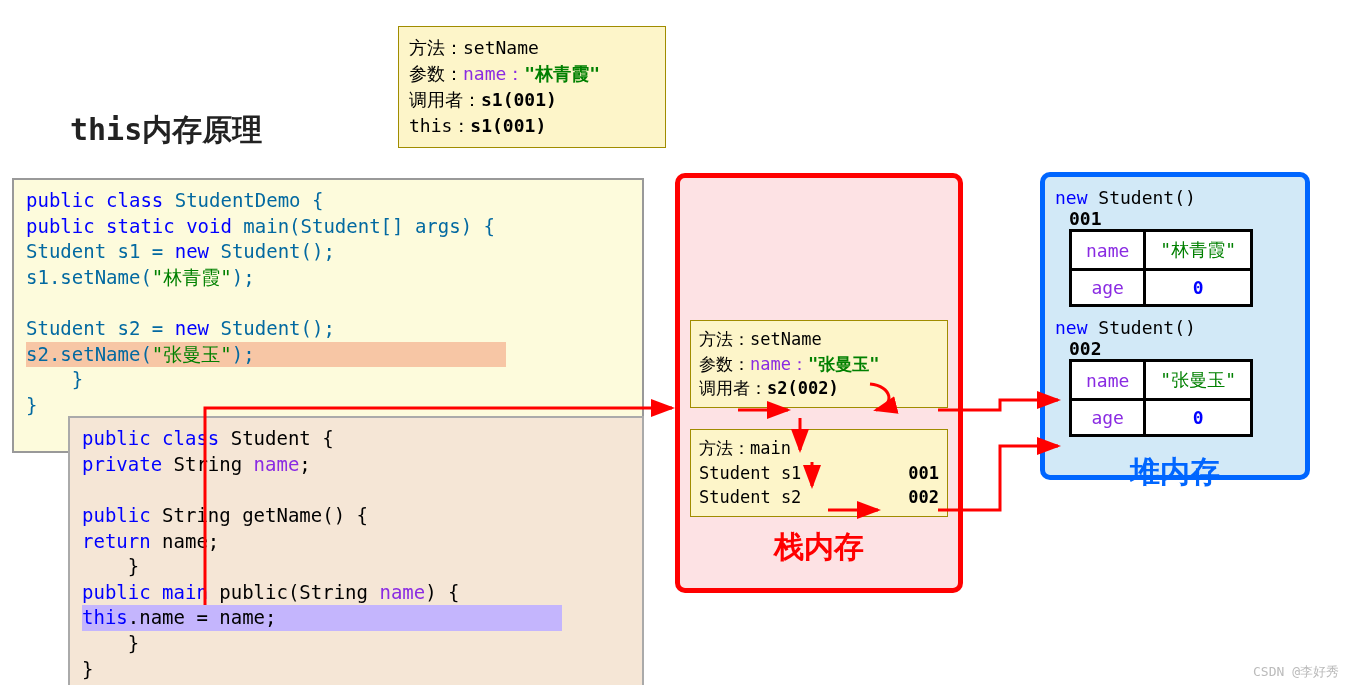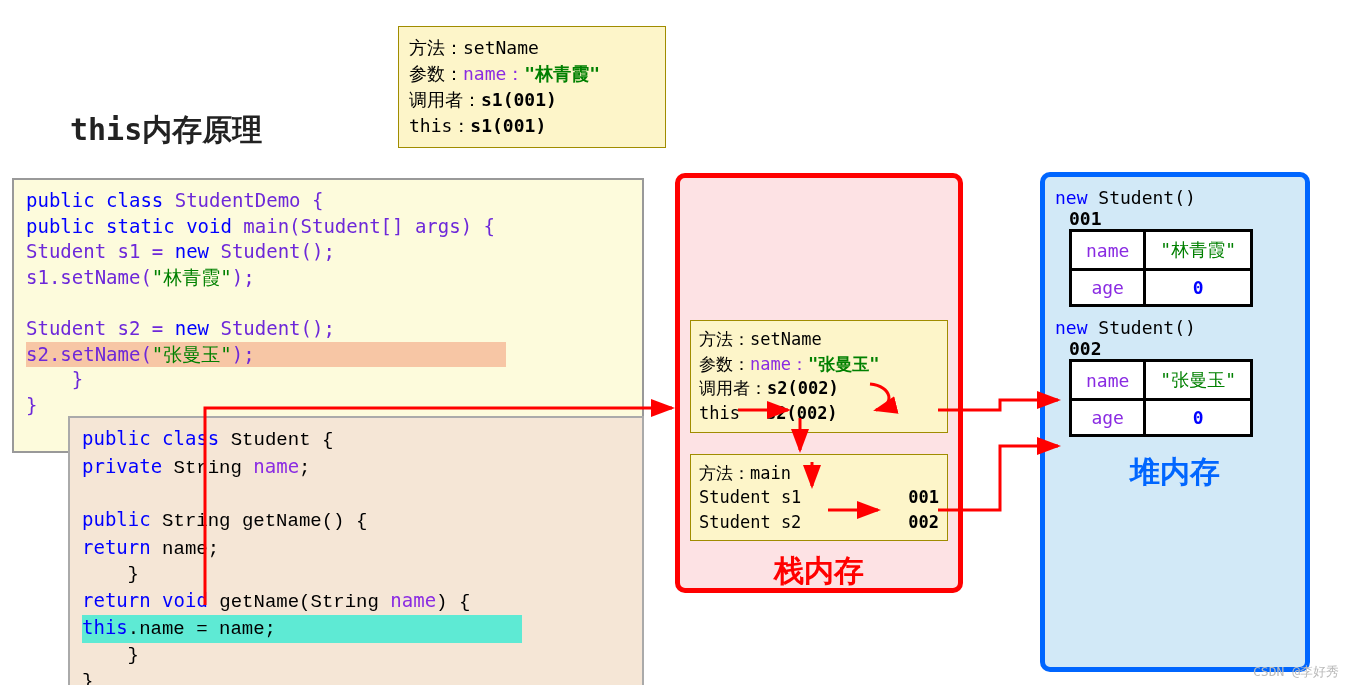--- a/index.html
+++ b/index.html
@@ -50,40 +50,40 @@
     background: #fdfbdc;
     border: 2px solid #999;
     padding: 8px 12px 32px;
     font-family: "Consolas", monospace;
     font-size: 19px;
     line-height: 1.35;
   }
   .code-box-1 .kw { color: #0000ff; }
   .code-box-1 .green { color: #008000; }
   .code-box-1 .hl { background: #f7c6a5; display: inline-block; width: 480px; }
-  .code-box-1 .txt { color: #6d28d9; }
+  .code-box-1 .txt { color: #0369a1; }
 
   
   .code-box-2 {
     position: absolute;
     left: 68px;
     top: 416px;
     width: 576px;
     background: #f5e6d6;
     border: 2px solid #aaa;
     padding: 8px 12px 16px;
     font-family: "Consolas", monospace;
     font-size: 19px;
     line-height: 1.35;
     z-index: 2;
   }
   .code-box-2 .kw { color: #0000ff; }
   .code-box-2 .purple { color: #8a2be2; }
-  .code-box-2 .hl { background: #5eead4; display: inline-block; width: 440px; }
-  .code-box-2 .txt { color: #000; font-family: Liberation Mono, monospace; }
+  .code-box-2 .hl { background: #c4b5fd; display: inline-block; width: 480px; }
+  .code-box-2 .txt { color: #000; }
 
   
   .stack {
     position: absolute;
     left: 675px;
     top: 173px;
     width: 288px;
     height: 420px;
     background: #fde2e4;
     border: 5px solid #ff0000;
@@ -115,21 +115,21 @@
   .stack-frame .row .rv { font-weight: bold; }
 
   .frame-setName { margin-top: 132px; }
 
   
   .heap {
     position: absolute;
     left: 1040px;
     top: 172px;
     width: 270px;
-    height: 500px;
+    height: 308px;
     background: #d2e9f7;
     border: 5px solid #0066ff;
     border-radius: 10px;
     padding: 10px;
   }
   .heap-obj {
     margin-bottom: 10px;
     font-family: "Consolas", monospace;
     font-size: 18px;
   }
@@ -203,32 +203,31 @@
   <div class="txt">}</div>
 </div>
 
 <div class="code-box-2">
   <div><span class="kw">public class </span><span class="txt">Student {</span></div>
   <div><span class="kw">    private </span><span class="txt">String </span><span class="purple">name</span><span class="txt">;</span></div>
   <div style="white-space:pre;"> </div>
   <div><span class="kw">    public </span><span class="txt">String getName() {</span></div>
   <div><span class="kw">        return </span><span class="txt">name;</span></div>
   <div class="txt" style="white-space:pre;">    }</div>
-  <div><span class="kw">    return void </span><span class="txt">getName(String </span><span class="purple">name</span><span class="txt">) {</span></div>
+  <div><span class="kw">    public main </span><span class="txt">public(String </span><span class="purple">name</span><span class="txt">) {</span></div>
   <div class="hl"><span class="kw">        this</span><span class="txt">.name = name;</span></div>
   <div class="txt" style="white-space:pre;">    }</div>
   <div class="txt">}</div>
 </div>
 
 <div class="stack">
   <div class="stack-frame frame-setName">
     <div><span>方法：</span><span>setName</span></div>
     <div><span>参数：</span><span class="purple">name：</span><span class="green bold">"张曼玉"</span></div>
     <div><span>调用者：</span><span class="bold">s2(002)</span></div>
-    <div><span>this</span><span style="display:inline-block;width:26px"></span><span class="bold">s2(002)</span></div>
   </div>
   <div class="stack-frame">
     <div><span>方法：</span><span>main</span></div>
     <div class="row">
         <span> Student s1</span>
         <span class="rv">001</span>
       </div>
     <div class="row">
         <span> Student s2</span>
         <span class="rv">002</span>

